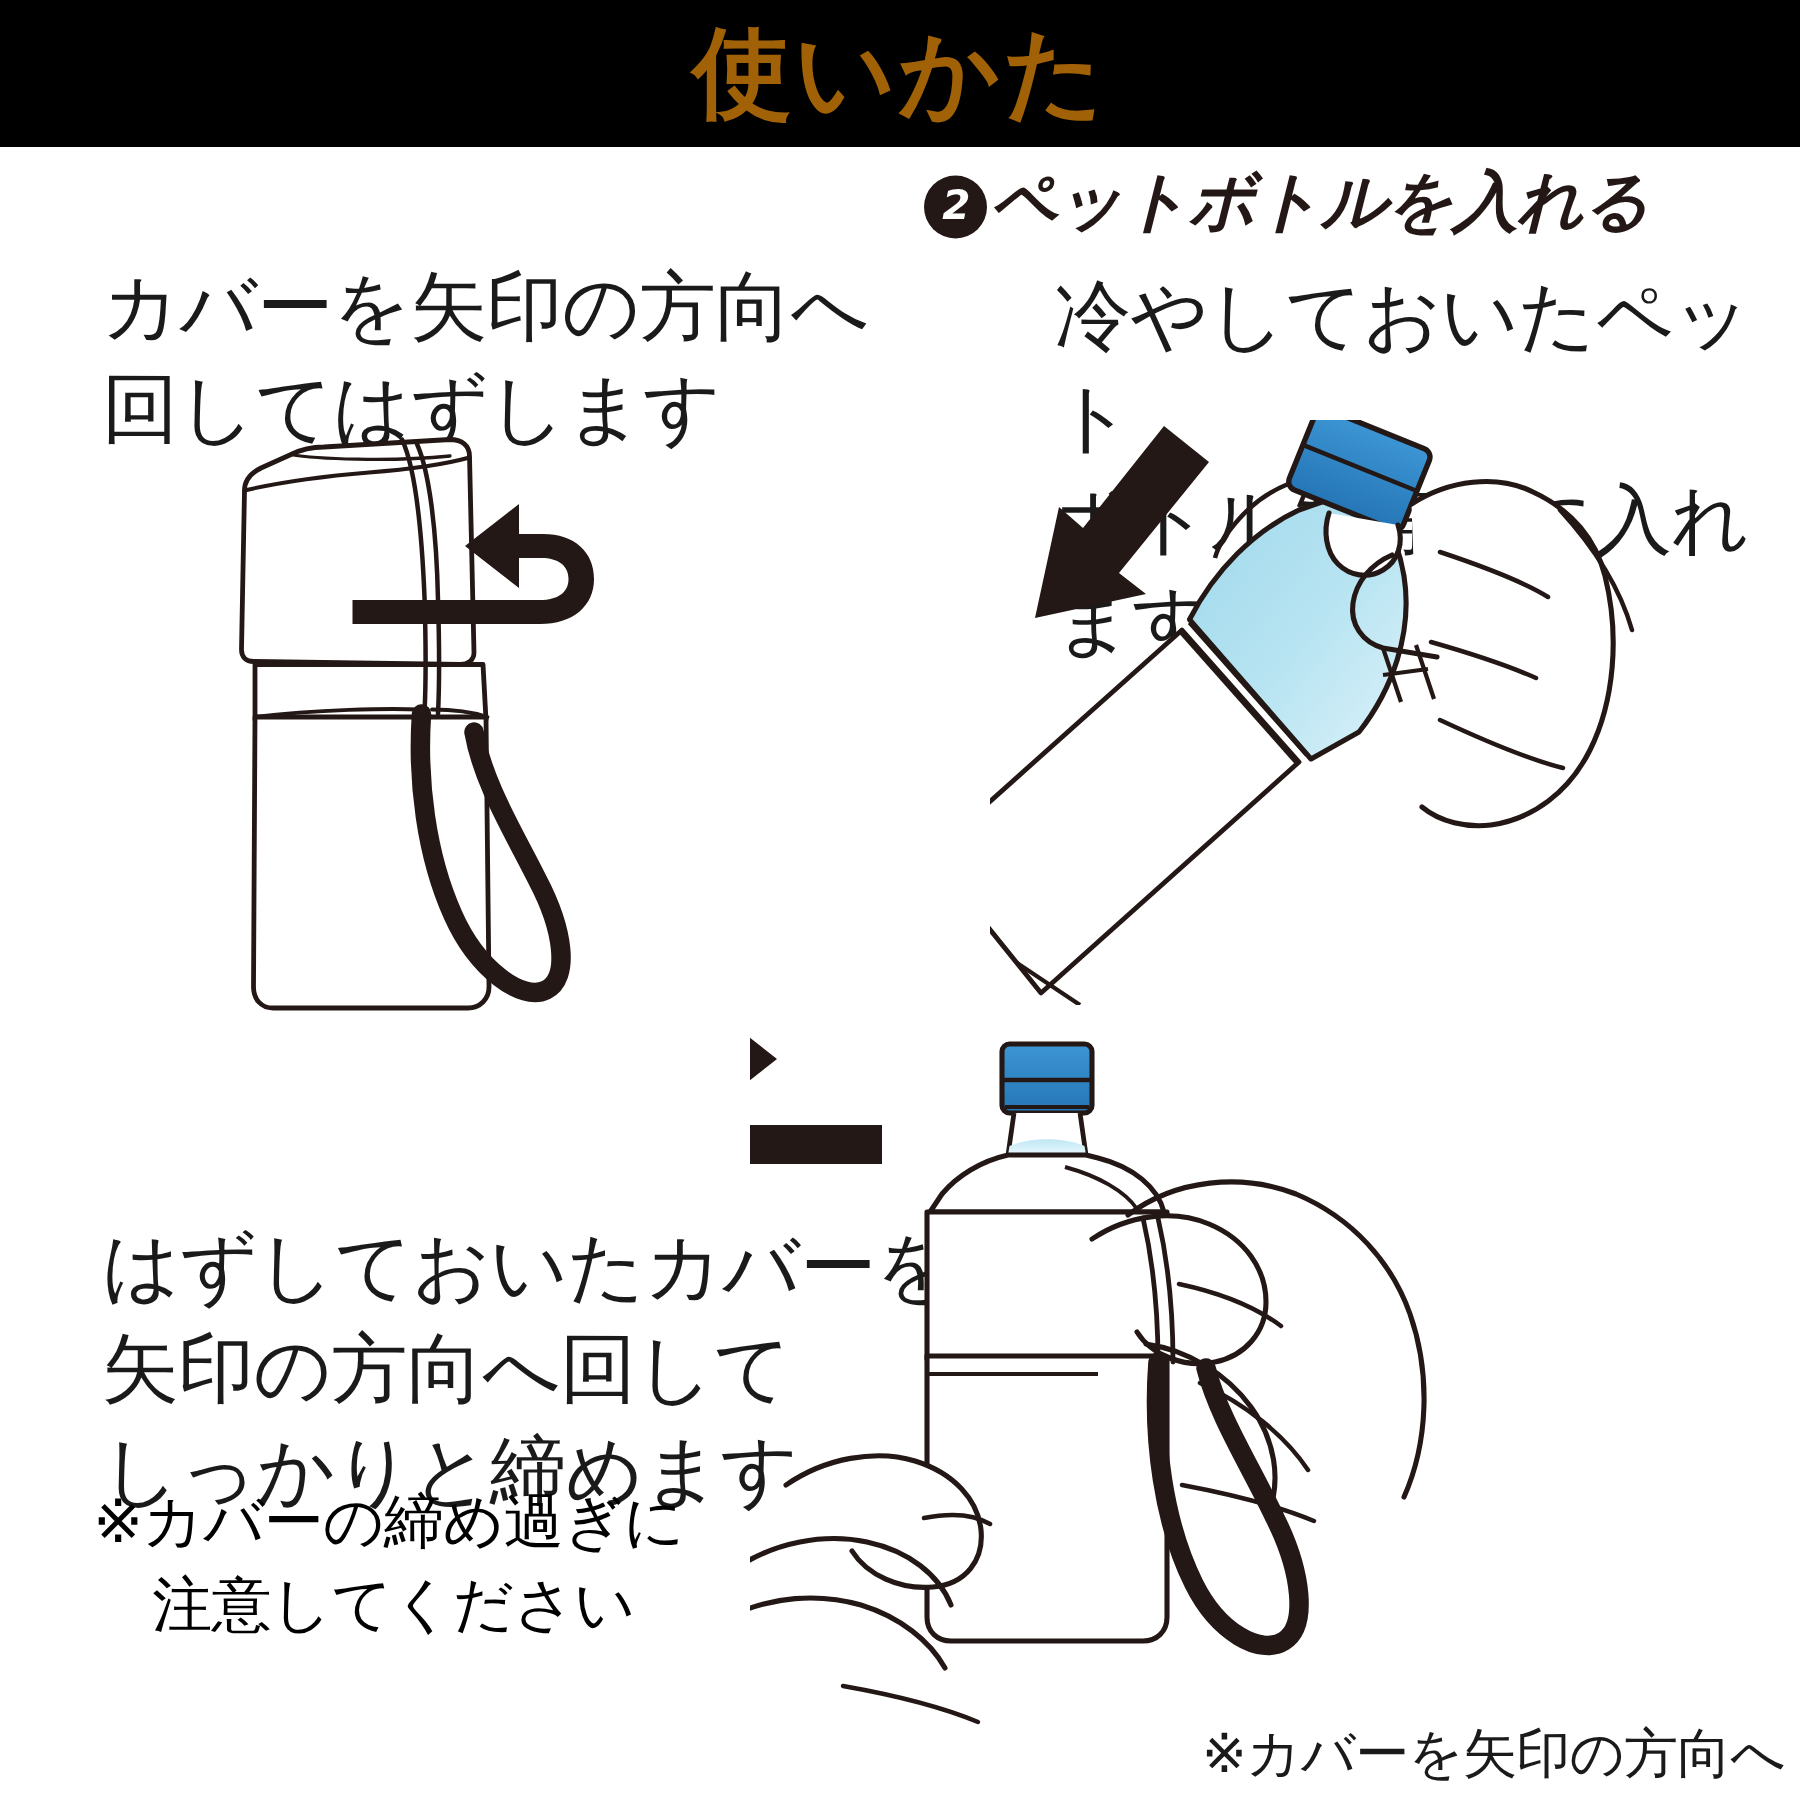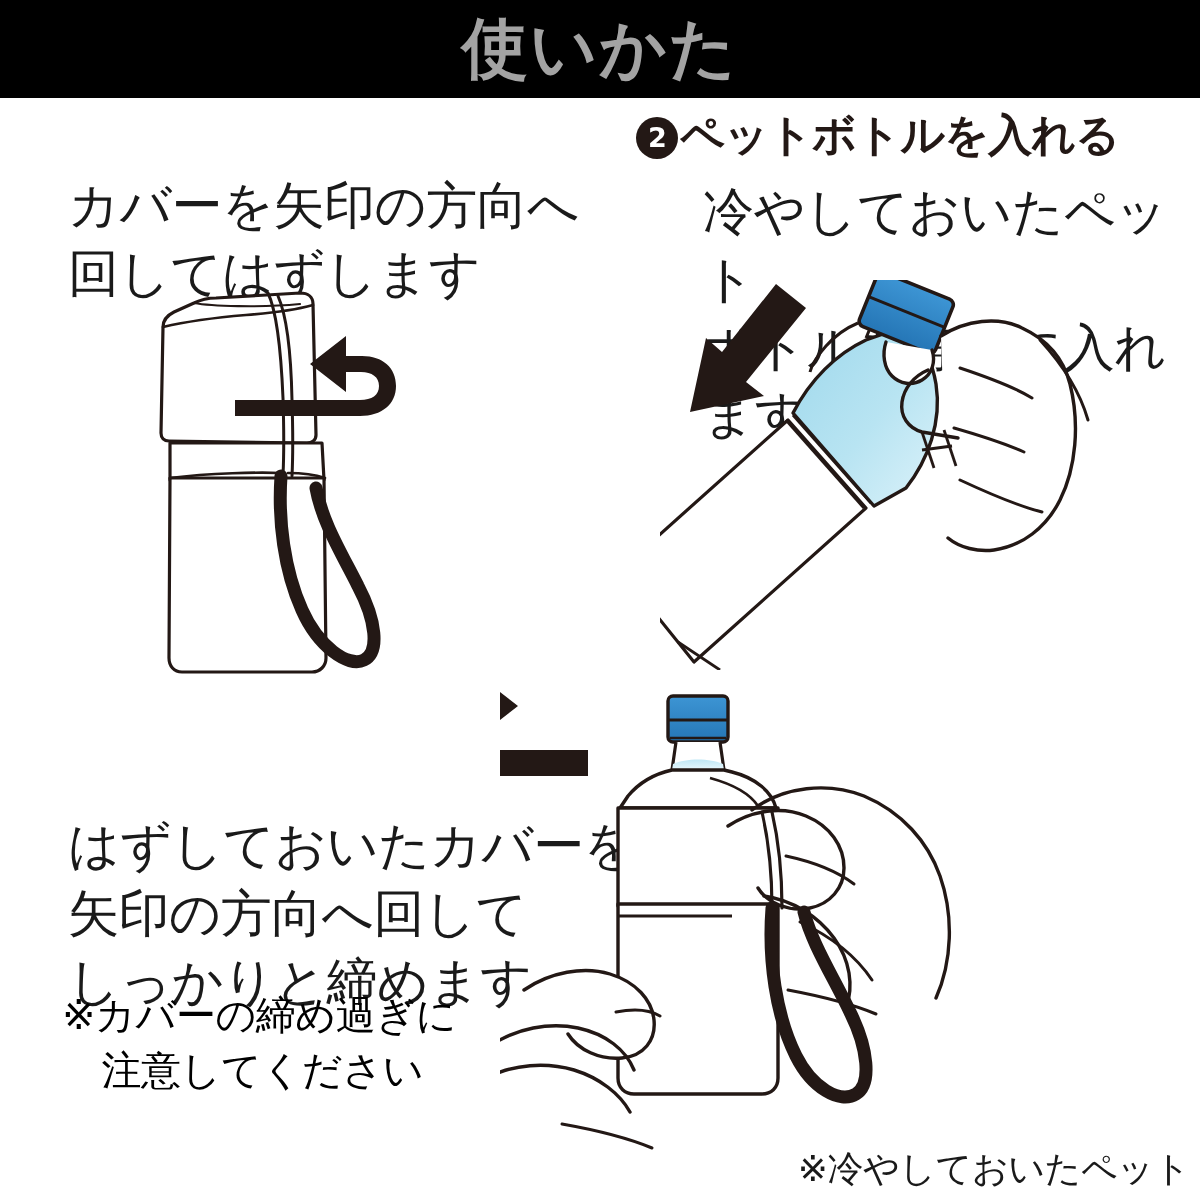--- a/index.html
+++ b/index.html
@@ -14,21 +14,21 @@
   }
   #page{position:relative;width:1200px;height:1200px;overflow:hidden;background:#fff;}
 
   
   .header-bar{
     position:absolute;left:0;top:0;width:1200px;height:98px;
     background:#000000;
     display:flex;align-items:center;justify-content:center;
   }
   .header-title{
-    color:#a3a3a3;
+    color:#a16207;
     font-size:66px;
     font-weight:700;
     letter-spacing:2px;
     line-height:1;
     font-family:"DejaVu Sans","Liberation Sans",sans-serif;
   }
 
   
   .step-head{
     position:absolute;
@@ -91,33 +91,33 @@
 
 <div id="page">
 
   <div class="header-bar">
     <div class="header-title">使いかた</div>
   </div>
 
   <div class="step-body" style="left:68px; top:172px;">カバーを矢印の方向へ
 回してはずします</div>
 
-  <div class="step-head" style="left:636px; top:112px;">
+  <div class="step-head" style="left:616px; top:112px;font-style:italic;">
     <span class="badge">2</span><span>ペットボトルを入れる</span>
   </div>
   <div class="step-body" style="left:682px; top:178px;margin-left:21px;">冷やしておいたペット
 ボトルを静かに入れます</div>
 
   <div class="step-body" style="left:68px; top:812px;">はずしておいたカバーを
 矢印の方向へ回して
 しっかりと締めます</div>
   <div class="step-note" style="left:62px; top:988px;">※カバーの締め過ぎに
 　注意してください</div>
 
-  <div class="footer-note">※冷やしておいたペット</div>
+  <div class="footer-note">※カバーを矢印の方向へ</div>
 
   <div class="illo" style="left:150px; top:280px;">
     <svg width="310" height="400" viewBox="0 0 310 400" fill="none" xmlns="http://www.w3.org/2000/svg">
       <g stroke="#231815" stroke-width="3.2" stroke-linejoin="round" stroke-linecap="round" fill="#ffffff">
 
         <path d="M13 47 C13 40 18 35 24 32 L44 23 C50 20 58 18 66 18 L150 13 C158 13 163 17 163 24 L166 155 C166 160 162 163 157 163 L19 161 C14 161 11 158 11 153 Z"></path>
 
         <path d="M13 47 C30 43 60 38 96 35 C122 33 145 30 163 25" stroke-width="2.6" fill="none"></path>
         <path d="M44 23 C60 26 110 28 150 24" stroke-width="2.2" fill="none"></path>
 

